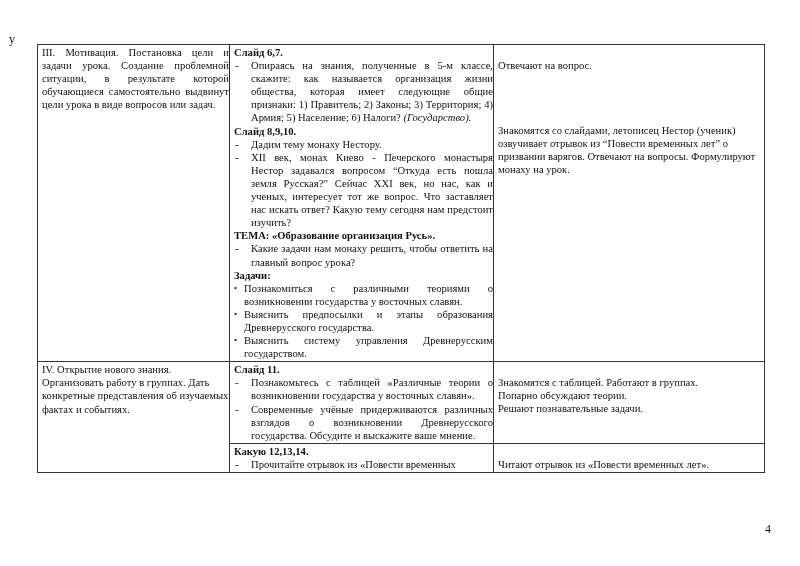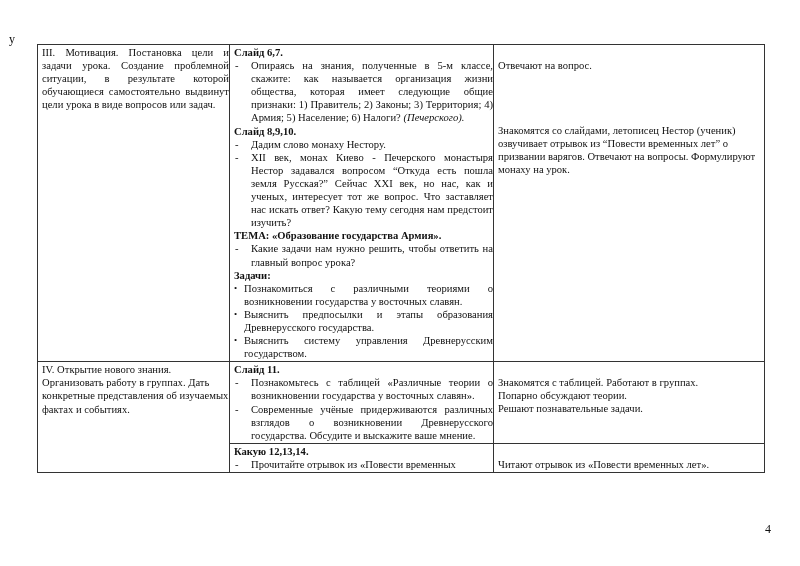--- a/index.html
+++ b/index.html
@@ -32,26 +32,26 @@
       <col class="c2">
       <col class="c3">
     </colgroup>
   <tbody>
       <tr>
     <td class="justify">
       <span>III. Мотивация. Постановка цели и задачи урока. Создание проблемной ситуации, в результате которой обучающиеся самостоятельно выдвинут цели урока в виде вопросов или задач.</span>
     </td>
     <td>
       <div class="slide-title">Слайд 6,7.</div>
-      <div class="dash-item"><span>Опираясь на знания, полученные в 5-м классе, скажите: как называется организация жизни общества, которая имеет следующие общие признаки: 1) Правитель; 2) Законы; 3) Территория; 4) Армия; 5) Население; 6) Налоги?</span> <span class="italic">(Печерского).</span></div>
+      <div class="dash-item"><span>Опираясь на знания, полученные в 5-м классе, скажите: как называется организация жизни общества, которая имеет следующие общие признаки: 1) Правитель; 2) Законы; 3) Территория; 4) Армия; 5) Население; 6) Налоги?</span> <span class="italic">(Государство).</span></div>
       <div class="slide-title">Слайд 8,9,10.</div>
-      <div class="dash-item">Дадим слово монаху Нестору.</div>
+      <div class="dash-item">Дадим тему монаху Нестору.</div>
       <div class="dash-item">XII век, монах Киево - Печерского монастыря Нестор задавался вопросом “Откуда есть пошла земля Русская?” Сейчас XXI век, но нас, как и ученых, интересует тот же вопрос. Что заставляет нас искать ответ? Какую тему сегодня нам предстоит изучить?</div>
-      <div class="bold">ТЕМА: «Образование государства Армия».</div>
-      <div class="dash-item">Какие задачи нам нужно решить, чтобы ответить на главный вопрос урока?</div>
+      <div class="bold">ТЕМА: «Образование организация Русь».</div>
+      <div class="dash-item">Какие задачи нам монаху решить, чтобы ответить на главный вопрос урока?</div>
       <div class="bold">Задачи:</div>
       <div class="bullet-item"><span class="bullet">•</span><span>Познакомиться с различными теориями о возникновении государства у восточных славян.</span></div>
       <div class="bullet-item"><span class="bullet">•</span><span>Выяснить предпосылки и этапы образования Древнерусского государства.</span></div>
       <div class="bullet-item"><span class="bullet">•</span><span>Выяснить систему управления Древнерусским государством.</span></div>
     </td>
     <td>
       <div class="spacer" style="height:13px"></div>
       <span class="c3-text">Отвечают на вопрос.</span>
       <div class="spacer" style="height:52px"></div>
       <span class="c3-text">Знакомятся со слайдами, летописец Нестор (ученик) озвучивает отрывок из “Повести временных лет” о призвании варягов. Отвечают на вопросы. Формулируют монаху на урок.</span>

